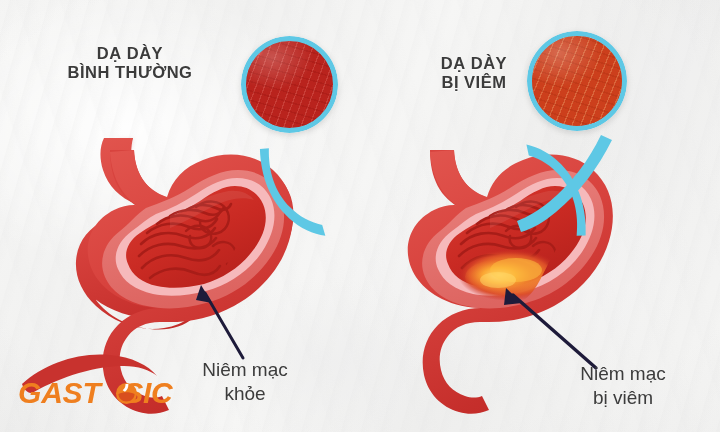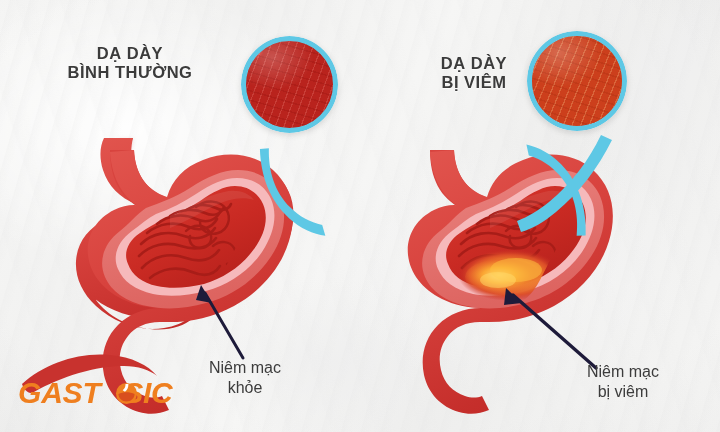--- a/index.html
+++ b/index.html
@@ -33,21 +33,21 @@
     font-weight:700;letter-spacing:.5px;line-height:1.16;
     font-size:16.5px;white-space:pre-line;
     text-shadow:0 1px 0 rgba(255,255,255,.6);
   }
   #title-left{left:40px;top:44px;width:180px;}
   #title-right{left:384px;top:54px;width:180px;}
 
   
   .caption{
     position:absolute;text-align:center;color:#3c3c3c;
-    font-size:16px;line-height:1.25;font-weight:400;white-space:pre-line;
+    font-size:19px;line-height:1.25;font-weight:400;white-space:pre-line;
   }
   #cap-left{left:170px;top:358px;width:150px;}
   #cap-right{left:548px;top:362px;width:150px;}
 
   
   .mag{position:absolute;border-radius:50%;overflow:hidden;
        box-shadow:0 2px 6px rgba(0,0,0,.13);}
   .mag .ring{position:absolute;inset:0;border-radius:50%;
        border:5px solid #5ec8e5;box-sizing:border-box;z-index:4;}
   .mag .inner{position:absolute;inset:5px;border-radius:50%;overflow:hidden;}

